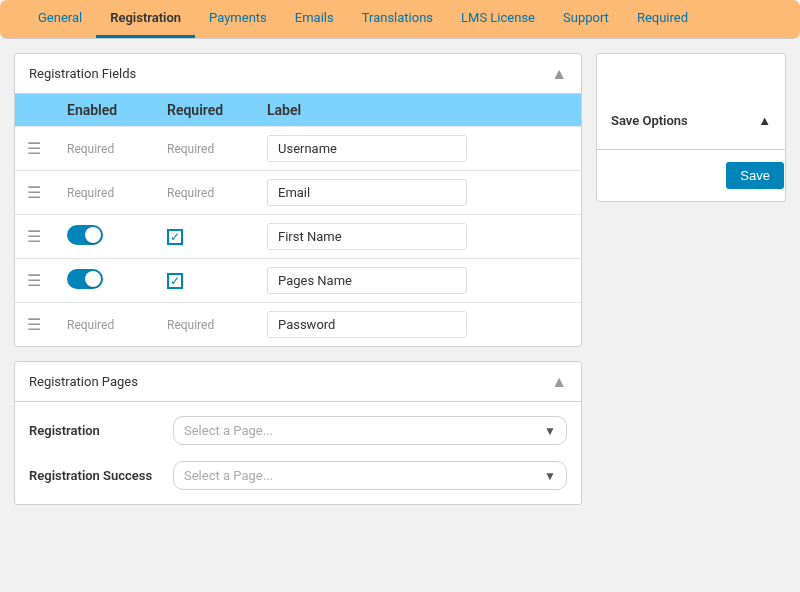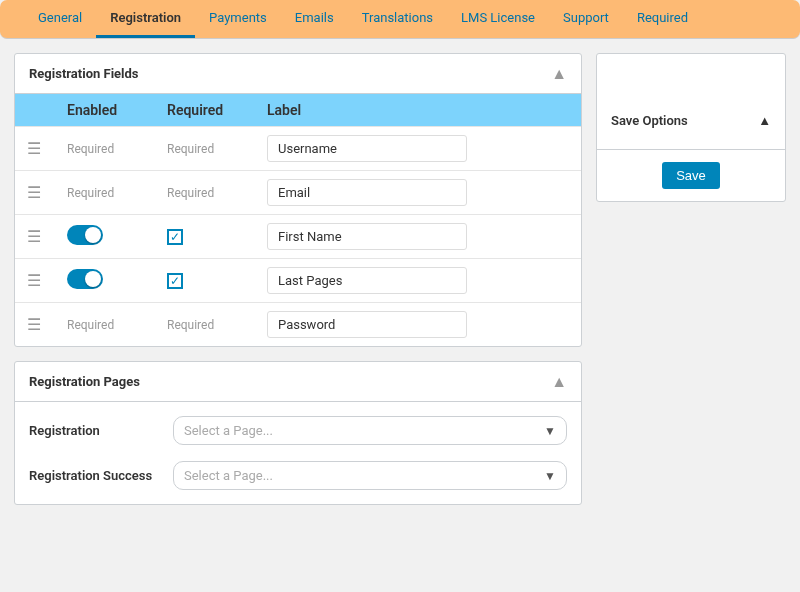--- a/index.html
+++ b/index.html
@@ -53,21 +53,21 @@
       background: #fff;
       border: 1px solid #ccd0d4;
       border-radius: 3px;
     }
     .panel-header {
       display: flex;
       justify-content: space-between;
       align-items: center;
       padding: 10px 14px;
       border-bottom: 1px solid #ccd0d4;
-      font-weight: 700;
+      font-weight: 400;
       font-size: 13px;
     }
     .panel-header .collapse-icon {
       color: #999;
       font-size: 16px;
     }
 
     
     .fields-table {
       width: 100%;
@@ -190,21 +190,21 @@
       align-items: center;
       padding: 21px 14px;
       border-bottom: 1px solid #ccd0d4;
       font-weight: 600;
       font-size: 13px;
       margin-top: 38px;
     }
     .save-panel-body {
       padding: 12px 1px;
       display: flex;
-      justify-content: center;
+      justify-content: flex-end;
     }
     .save-btn {
       background: #0085ba;
       color: #fff;
       border: none;
       padding: 6px 14px;
       border-radius: 3px;
       cursor: pointer;
       font-size: 13px;
     }
@@ -277,21 +277,21 @@
             </tr>
             <tr>
               <td><span style="color:#999;font-size:16px;cursor:grab;">☰</span></td>
               <td>
         <div class="toggle">
           <div class="toggle-knob"></div>
         </div></td>
               <td>
         <div class="checkbox-styled">✓</div></td>
               <td>
-                <div class="label-input">Last Pages</div>
+                <div class="label-input">Pages Name</div>
               </td>
             </tr>
             <tr>
               <td><span style="color:#999;font-size:16px;cursor:grab;">☰</span></td>
               <td><span class="required-label">Required</span></td>
               <td><span class="required-label">Required</span></td>
               <td>
                 <div class="label-input">Password</div>
               </td>
             </tr>

